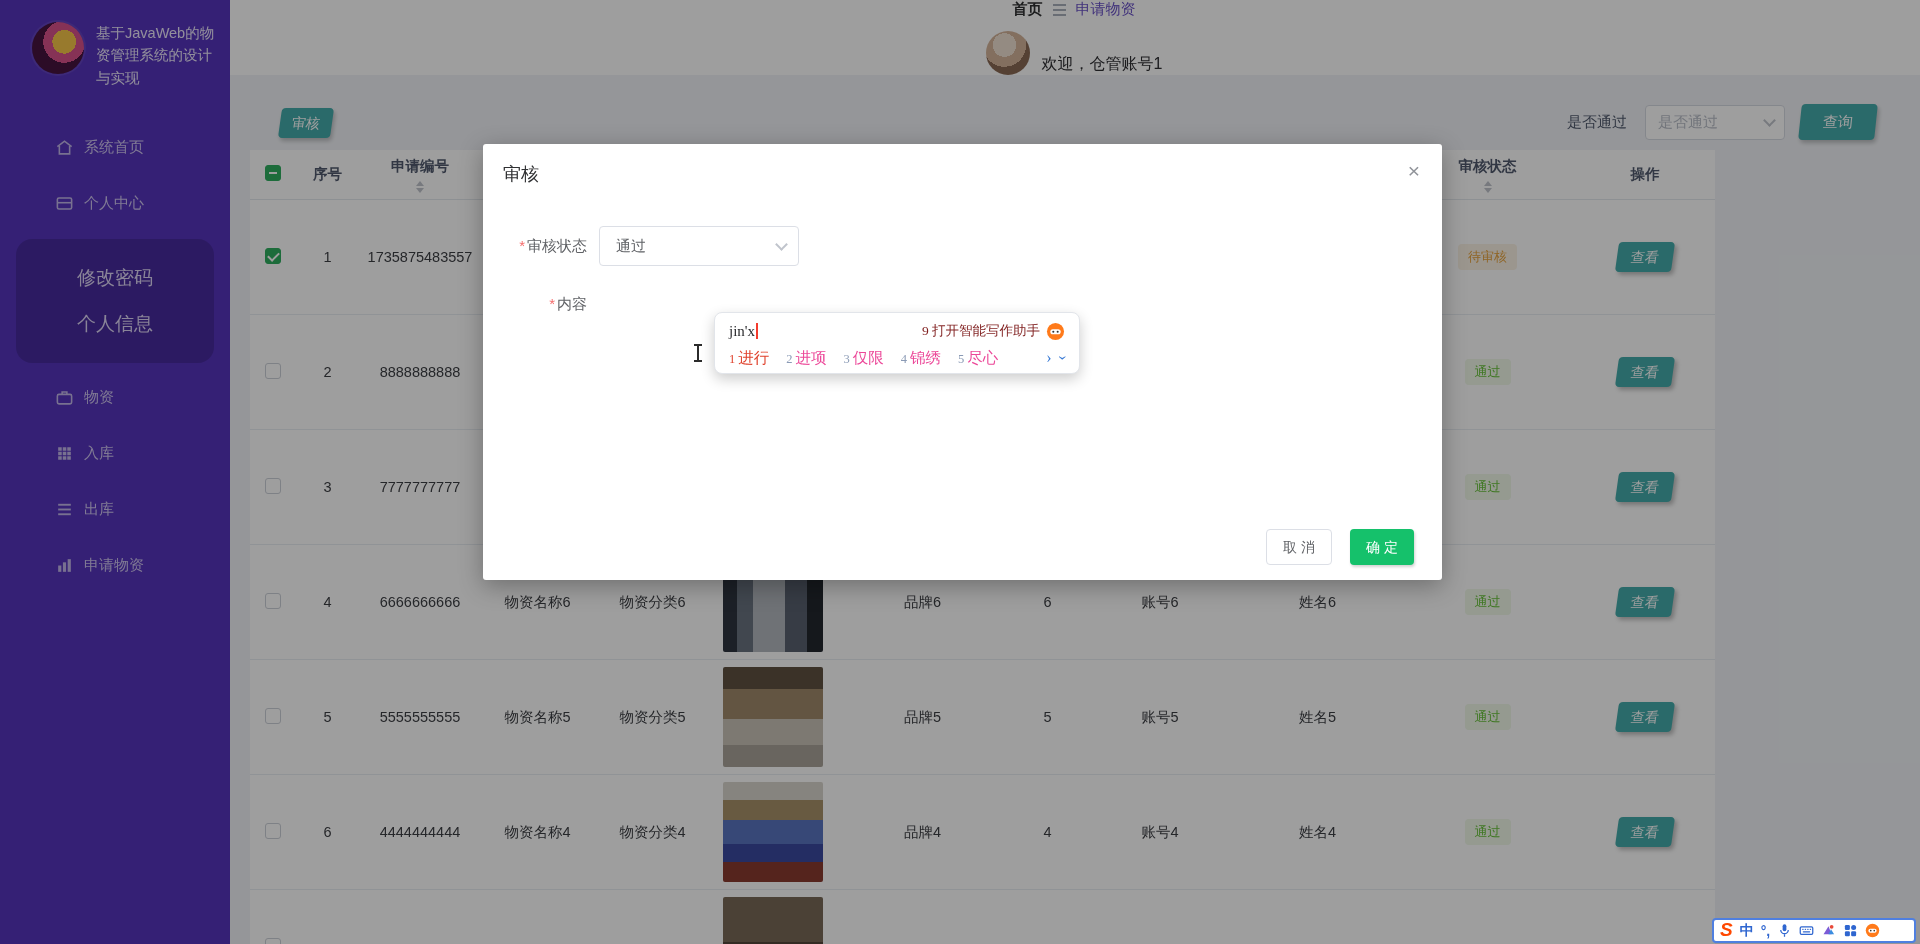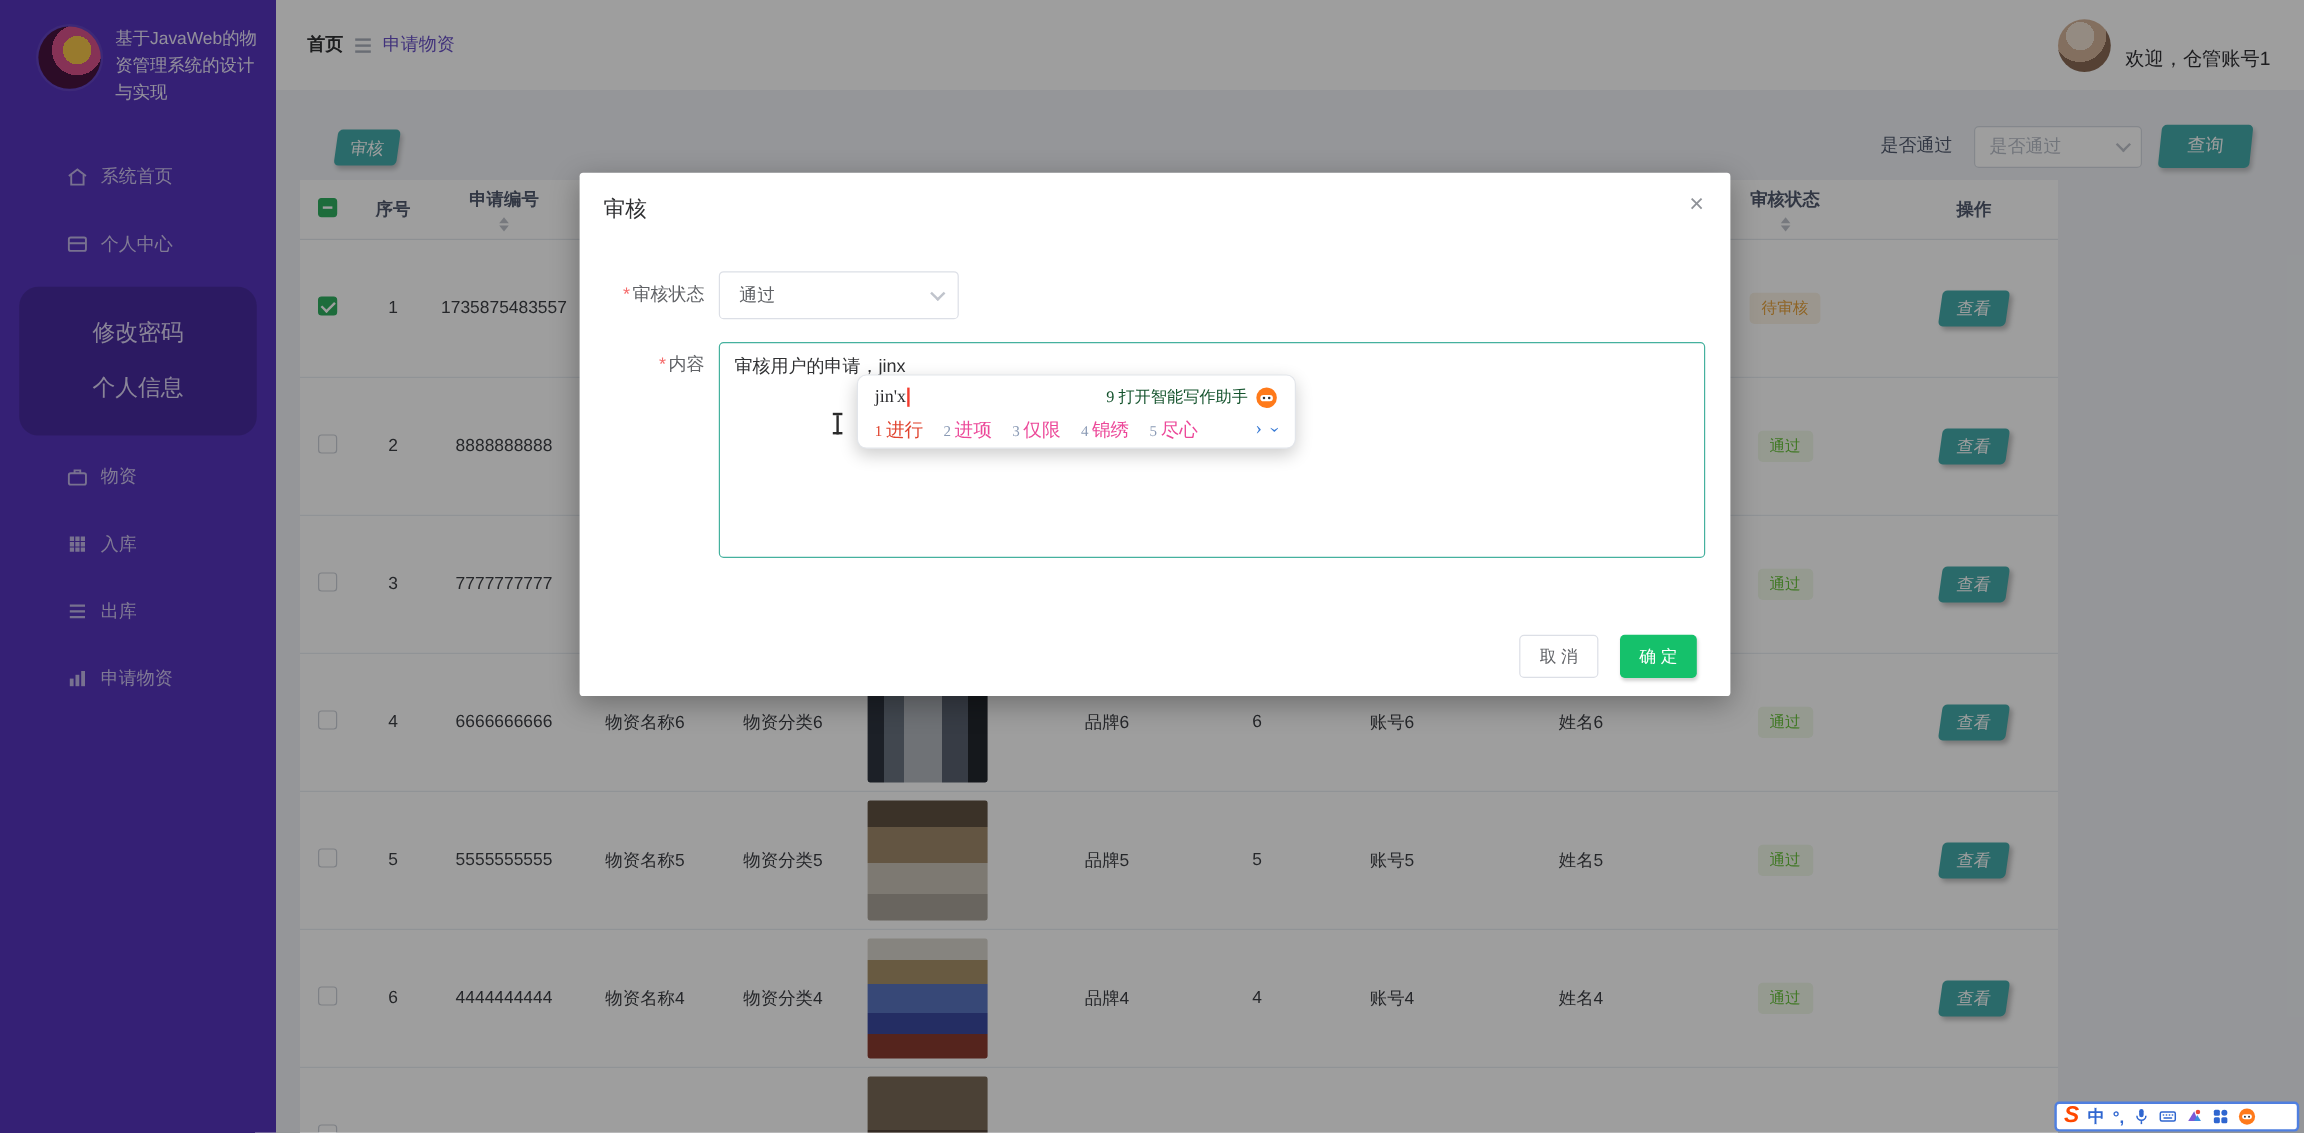--- a/index.html
+++ b/index.html
@@ -16,21 +16,21 @@
   .brand-title { margin-left:12px; width:140px; color:#ece7fb; font-size:14.5px; line-height:1.55; }
   .nav { margin-top:38px; }
   .nav-item { display:flex; align-items:center; height:40px; margin-bottom:16px; padding-left:55px;
               color:#cfc5ef; font-size:15px; cursor:pointer; }
   .nav-item .ic { width:19px; height:19px; margin-right:10px; flex:0 0 19px; color:#c2b7e8; }
   .submenu { margin:6px 16px 14px 16px; background:rgba(0,0,0,.16); border-radius:16px; padding:16px 0; }
   .submenu-item { height:46px; line-height:46px; text-align:center; color:#ded6f5; font-size:19px; cursor:pointer; }
 
   
   .main { position:absolute; left:230px; top:0; width:1690px; height:944px; }
-  .topbar { height:75px; background:#ffffff; display:flex; align-items:center; justify-content:space-between; padding:0 28px 0 26px; }
+  .topbar { height:75px; background:#ffffff; display:flex; align-items:center; justify-content:space-between; padding:0 28px 0 26px;flex-direction:column; }
   .crumbs { display:flex; align-items:center; font-size:15px; }
   .crumb-home { font-weight:bold; color:#303133; }
   .crumb-sep { width:13px; height:2px; background:#aab0bb; margin:0 10px; position:relative; }
   .crumb-sep::before, .crumb-sep::after { content:""; position:absolute; left:0; width:13px; height:2px; background:#aab0bb; }
   .crumb-sep::before { top:-5px; } .crumb-sep::after { top:5px; }
   .crumb-cur { color:#6a52c7; }
   .userbox { display:flex; align-items:flex-end; }
   .avatar { width:44px; height:44px; border-radius:50%;
             background: radial-gradient(circle at 42% 32%, #efe0d2 0 30%, #d4b49a 30% 55%, #8a6a55 55% 80%, #5f4639 100%); }
   .welcome { margin-left:12px; font-size:16px; color:#2f2f33; }
@@ -95,21 +95,21 @@
   .modal-footer { position:absolute; right:28px; top:385px; display:flex; gap:18px; }
   .btn-cancel { width:66px; height:36px; background:#fff; border:1px solid #dcdfe6; border-radius:4px; color:#606266; font-size:14px; line-height:34px; text-align:center; cursor:pointer; }
   .btn-confirm { width:64px; height:36px; background:#15c16b; border-radius:4px; color:#fff; font-size:14px; line-height:36px; text-align:center; cursor:pointer; box-shadow:1px 2px 3px rgba(0,0,0,.18); }
 
   
   .ime { position:absolute; left:714px; top:312px; width:366px; height:62px; background:#fff; border:1px solid #e2e5ea;
          border-radius:8px; z-index:70; box-shadow:0 5px 14px rgba(0,0,0,.2); padding:5px 14px 0 14px;font-family:Liberation Serif, serif; }
   .ime-top { display:flex; align-items:center; height:26px; }
   .comp { font-size:15px; color:#2b2b2e; }
   .caret { display:inline-block; width:2px; height:16px; background:#f43b2d; margin-left:1px; vertical-align:-3px; }
-  .ime-hint { margin-left:auto; font-size:13.5px; color:#14532d; display:flex; align-items:center; gap:6px; }
+  .ime-hint { margin-left:auto; font-size:13.5px; color:#7f1d1d; display:flex; align-items:center; gap:6px; }
   .robot { width:19px; height:19px; }
   .ime-cands { display:flex; align-items:center; height:28px; gap:17px; }
   .cand { display:flex; align-items:baseline; gap:3px; cursor:pointer; }
   .cand .num { font-size:12.5px; color:#8a9ab5; }
   .cand .word { font-size:15.5px; color:#ec4899; }
   .cand.active .num, .cand.active .word { color:#e0432e; }
   .ime-ctrl { margin-left:auto; display:flex; align-items:center; gap:8px; color:#3a7bd5; font-size:16px; }
   .ime-ctrl .down { display:inline-block; transform:rotate(90deg); }
 
   
@@ -372,21 +372,20 @@
     <div class="form-row row-status">
       <div class="form-label"><span class="req">*</span><span>审核状态</span></div>
       <div class="m-select">
         <span class="val">通过</span>
         <i class="chev"></i>
       </div>
     </div>
 
     <div class="form-row row-content">
       <div class="form-label"><span class="req">*</span><span>内容</span></div>
-      <div class="m-textarea">审核用户的申请，jinx</div>
     </div>
 
     <div class="modal-footer">
       <div class="btn-cancel">取 消</div>
       <div class="btn-confirm">确 定</div>
     </div>
   </div>
 
   <div class="ibeam"></div>
 

